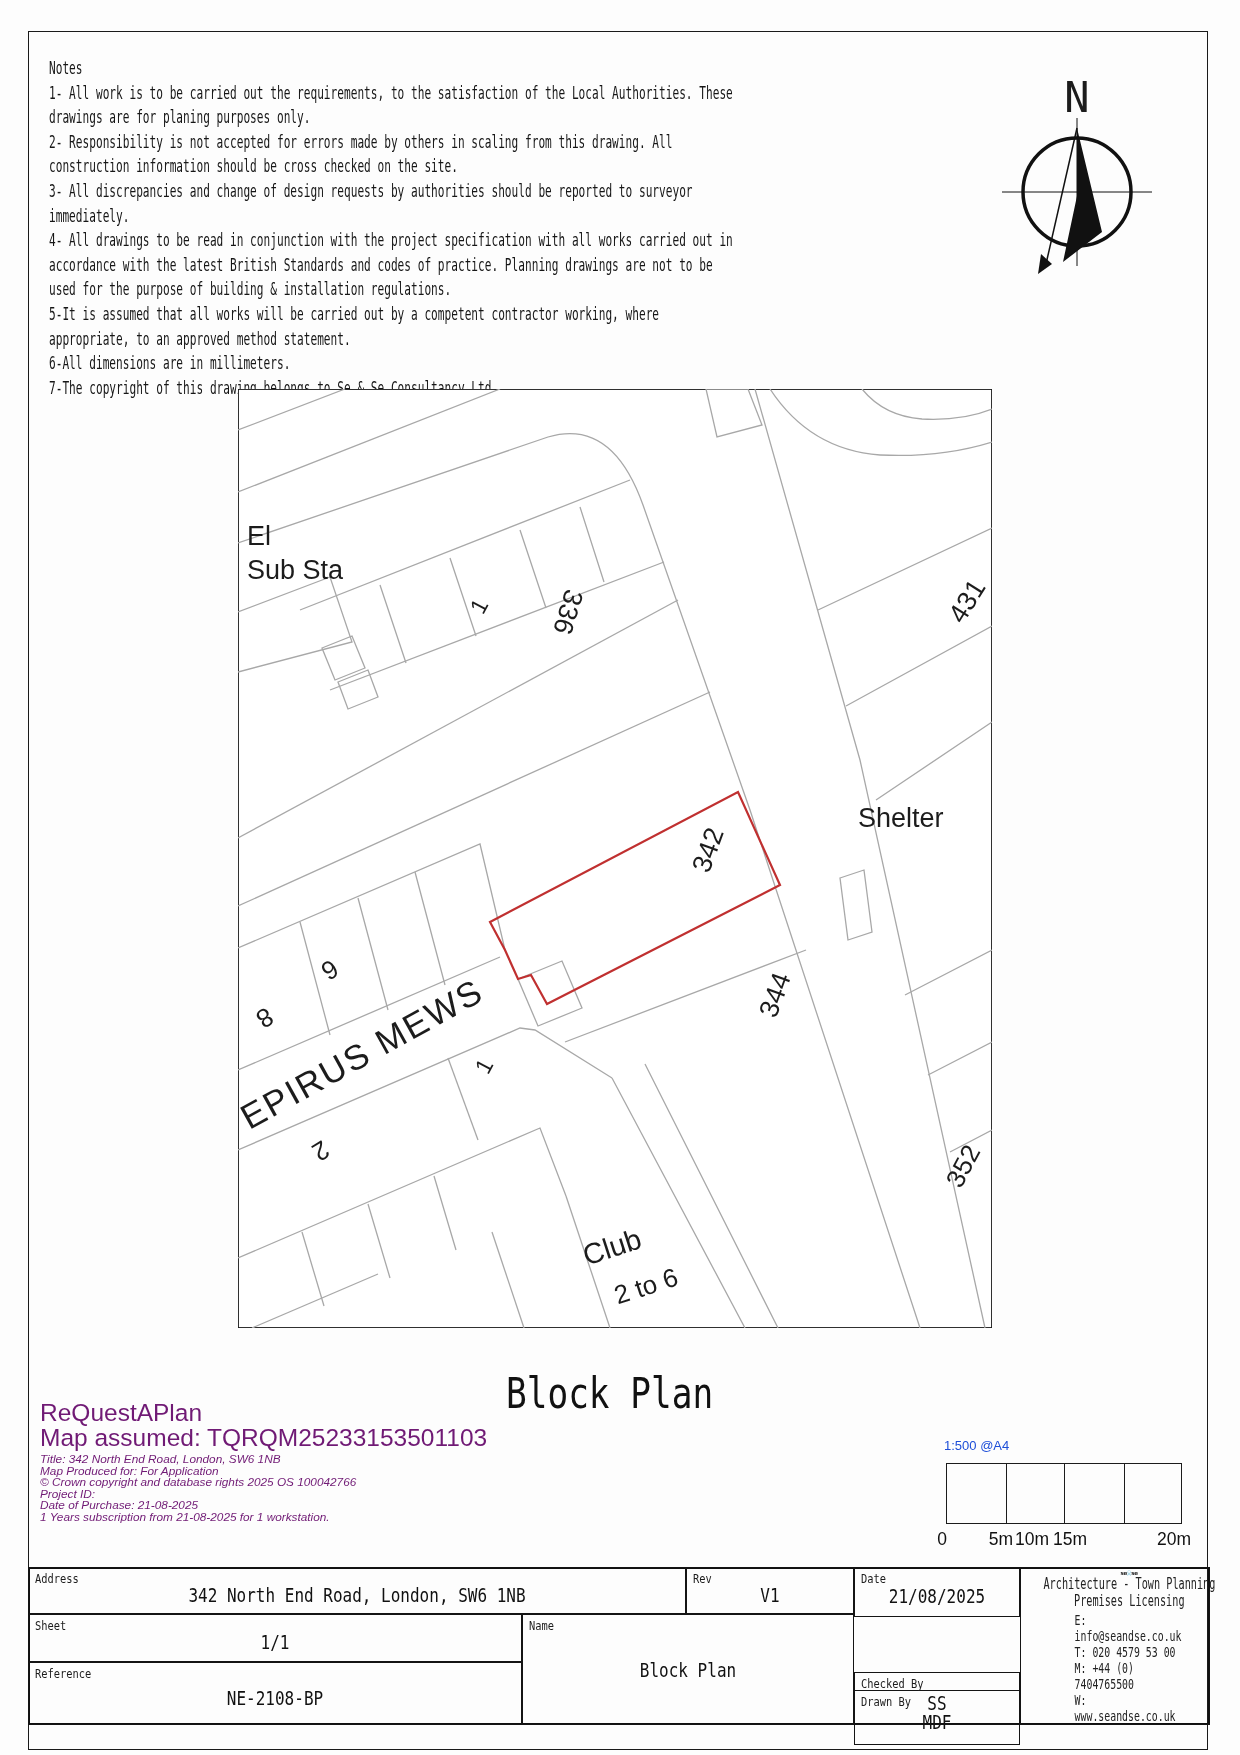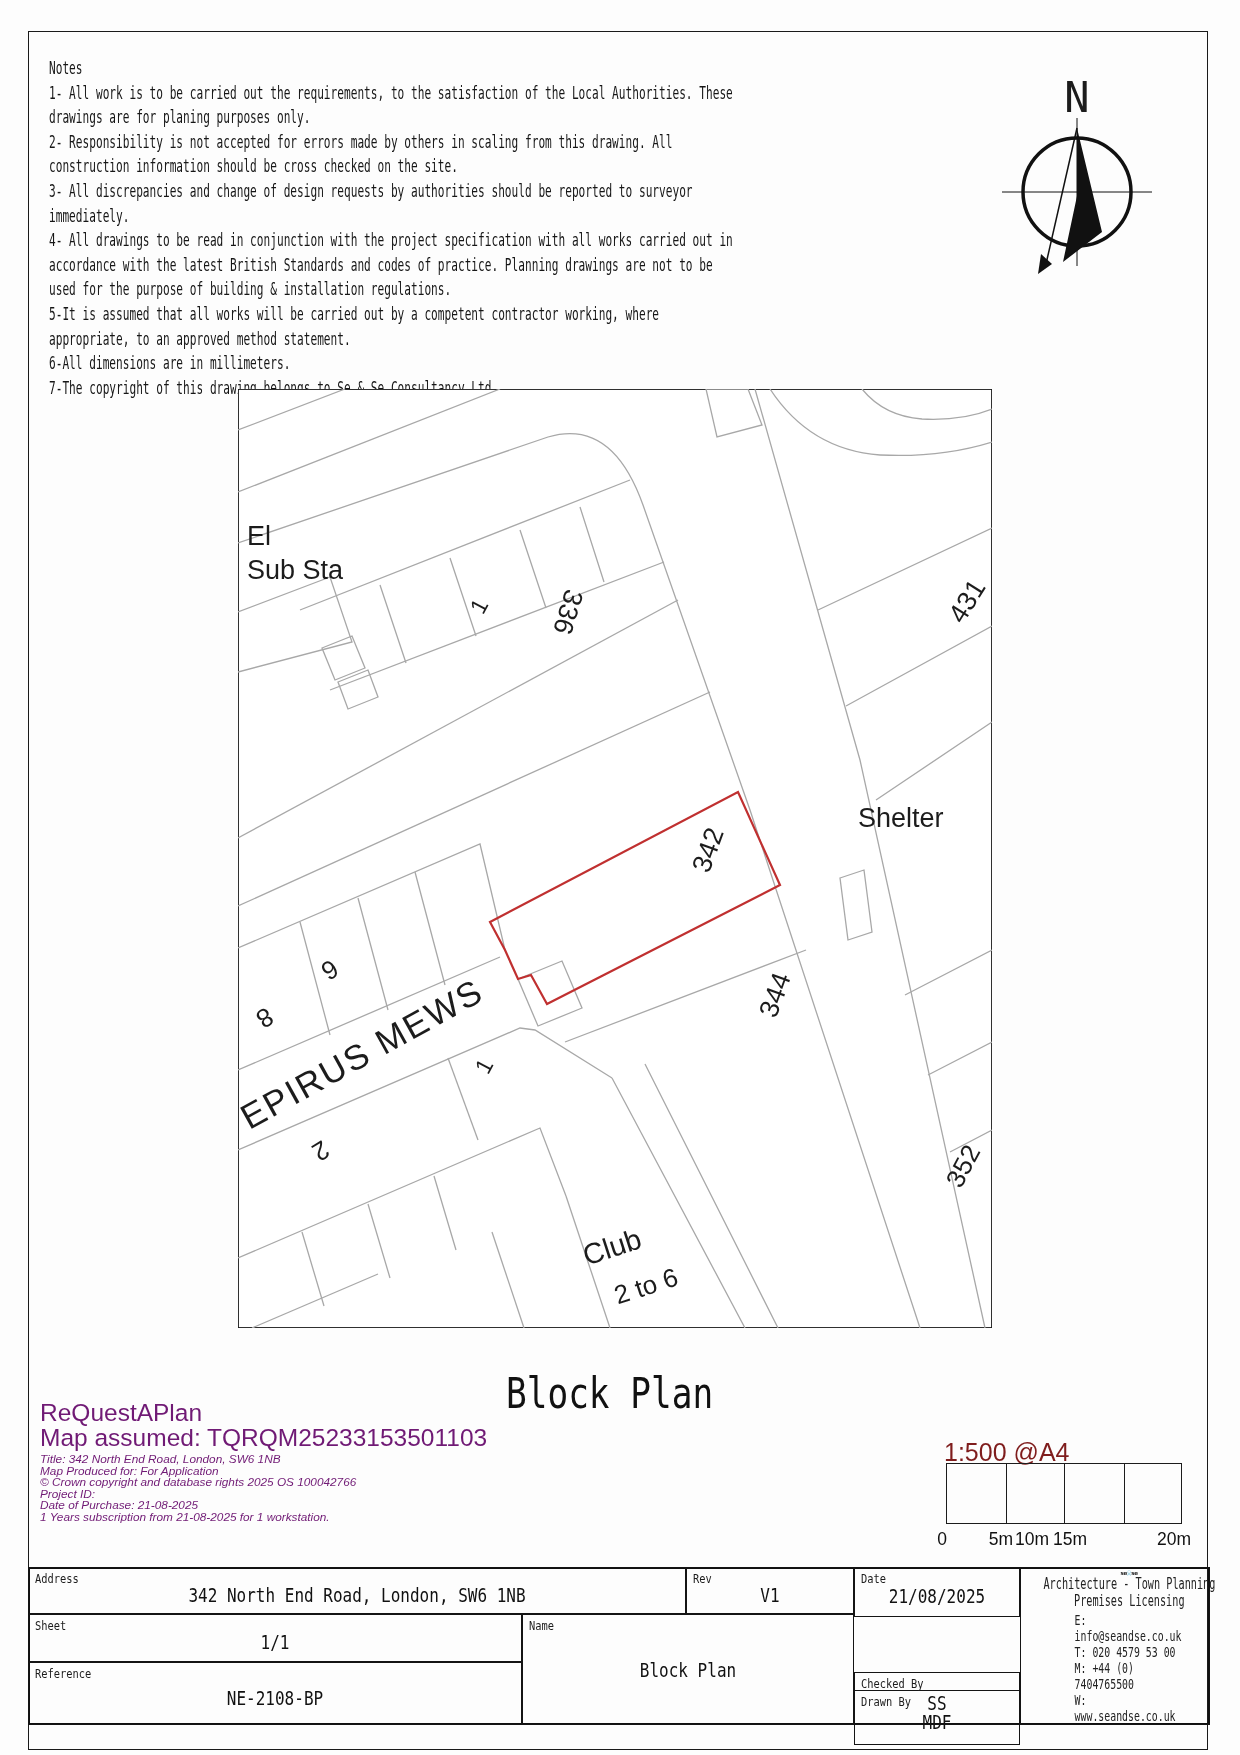--- a/index.html
+++ b/index.html
@@ -8,21 +8,21 @@
   .cad{font-family:"DejaVu Sans Mono",monospace;}
   #page-border{position:absolute;left:28px;top:31px;width:1180px;height:1719px;
                border:1.6px solid #1a1a1a;box-sizing:border-box;}
   #notes{position:absolute;left:49px;top:56px;width:1070px;font-size:17px;line-height:24.6px;
          white-space:pre-line;color:#161616;transform:scaleX(.655);transform-origin:left top;}
   #block-plan-title{position:absolute;left:506px;top:1368px;font-size:43px;color:#111;
                     transform:scaleX(.8);transform-origin:left top;white-space:nowrap;}
   #rqap{position:absolute;left:40px;top:1400px;color:#701a75;}
   #rqap .big{font-size:24.5px;line-height:25px;}
   #rqap .small{margin-top:4px;font-size:11.8px;line-height:11.6px;white-space:pre-line;font-style:italic;}
-  #scalebar-title{position:absolute;left:944px;top:1438px;font-size:25px;color:#7f1d1d;}
+  #scalebar-title{position:absolute;left:944px;top:1438px;font-size:13px;color:#1d4ed8;}
   #scalebar{position:absolute;left:946px;top:1463px;width:236px;height:61px;
             border:1.6px solid #1c1c1c;box-sizing:border-box;}
   .sb-div{position:absolute;top:0;width:0;height:100%;border-left:1.4px solid #1c1c1c;}
   .sb-tick{position:absolute;top:1529px;font-size:17.5px;color:#111;transform:translateX(-50%);}
   .cell{position:absolute;border:1.6px solid #141414;box-sizing:border-box;background:transparent;}
   #tb-outer{position:absolute;left:28px;top:1567px;width:1182px;height:158px;
             border:2.2px solid #101010;box-sizing:border-box;}
   .tb-label{position:absolute;top:3px;left:6px;font-size:13px;color:#1c1c1c;
             transform:scaleX(.8);transform-origin:left top;white-space:nowrap;}
   .tb-value{position:absolute;left:0;top:0;right:0;bottom:0;display:flex;align-items:center;

